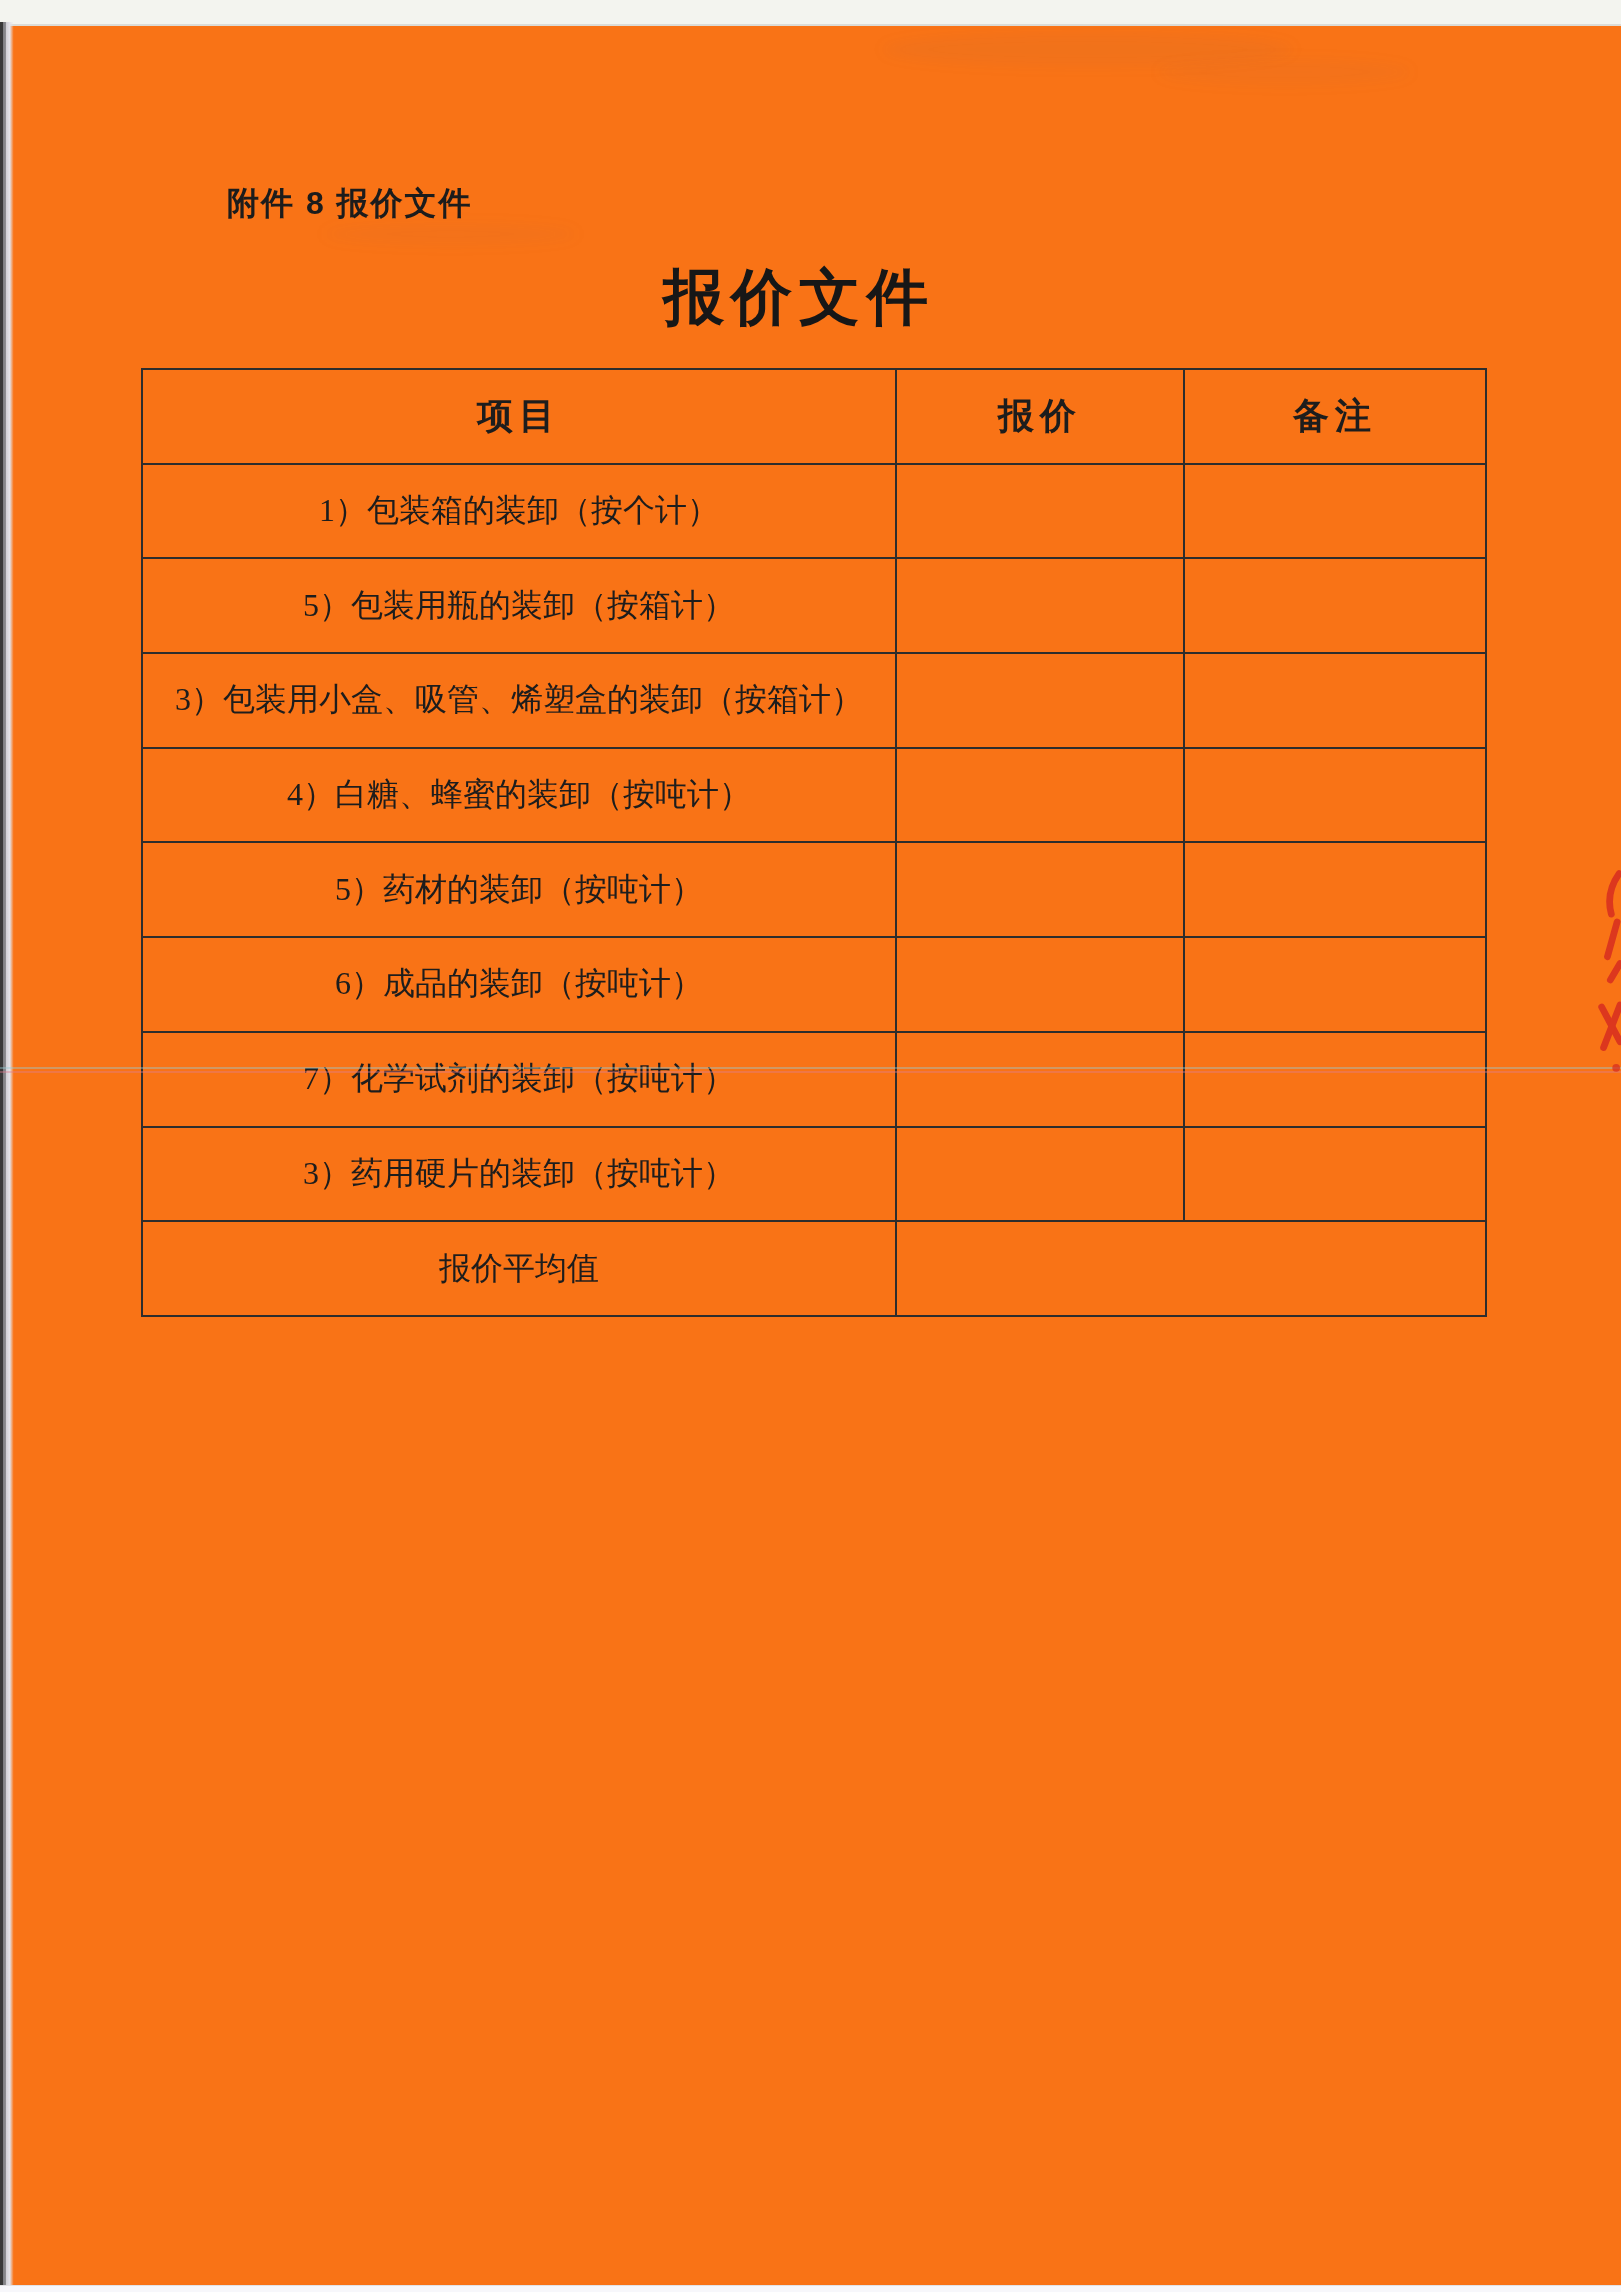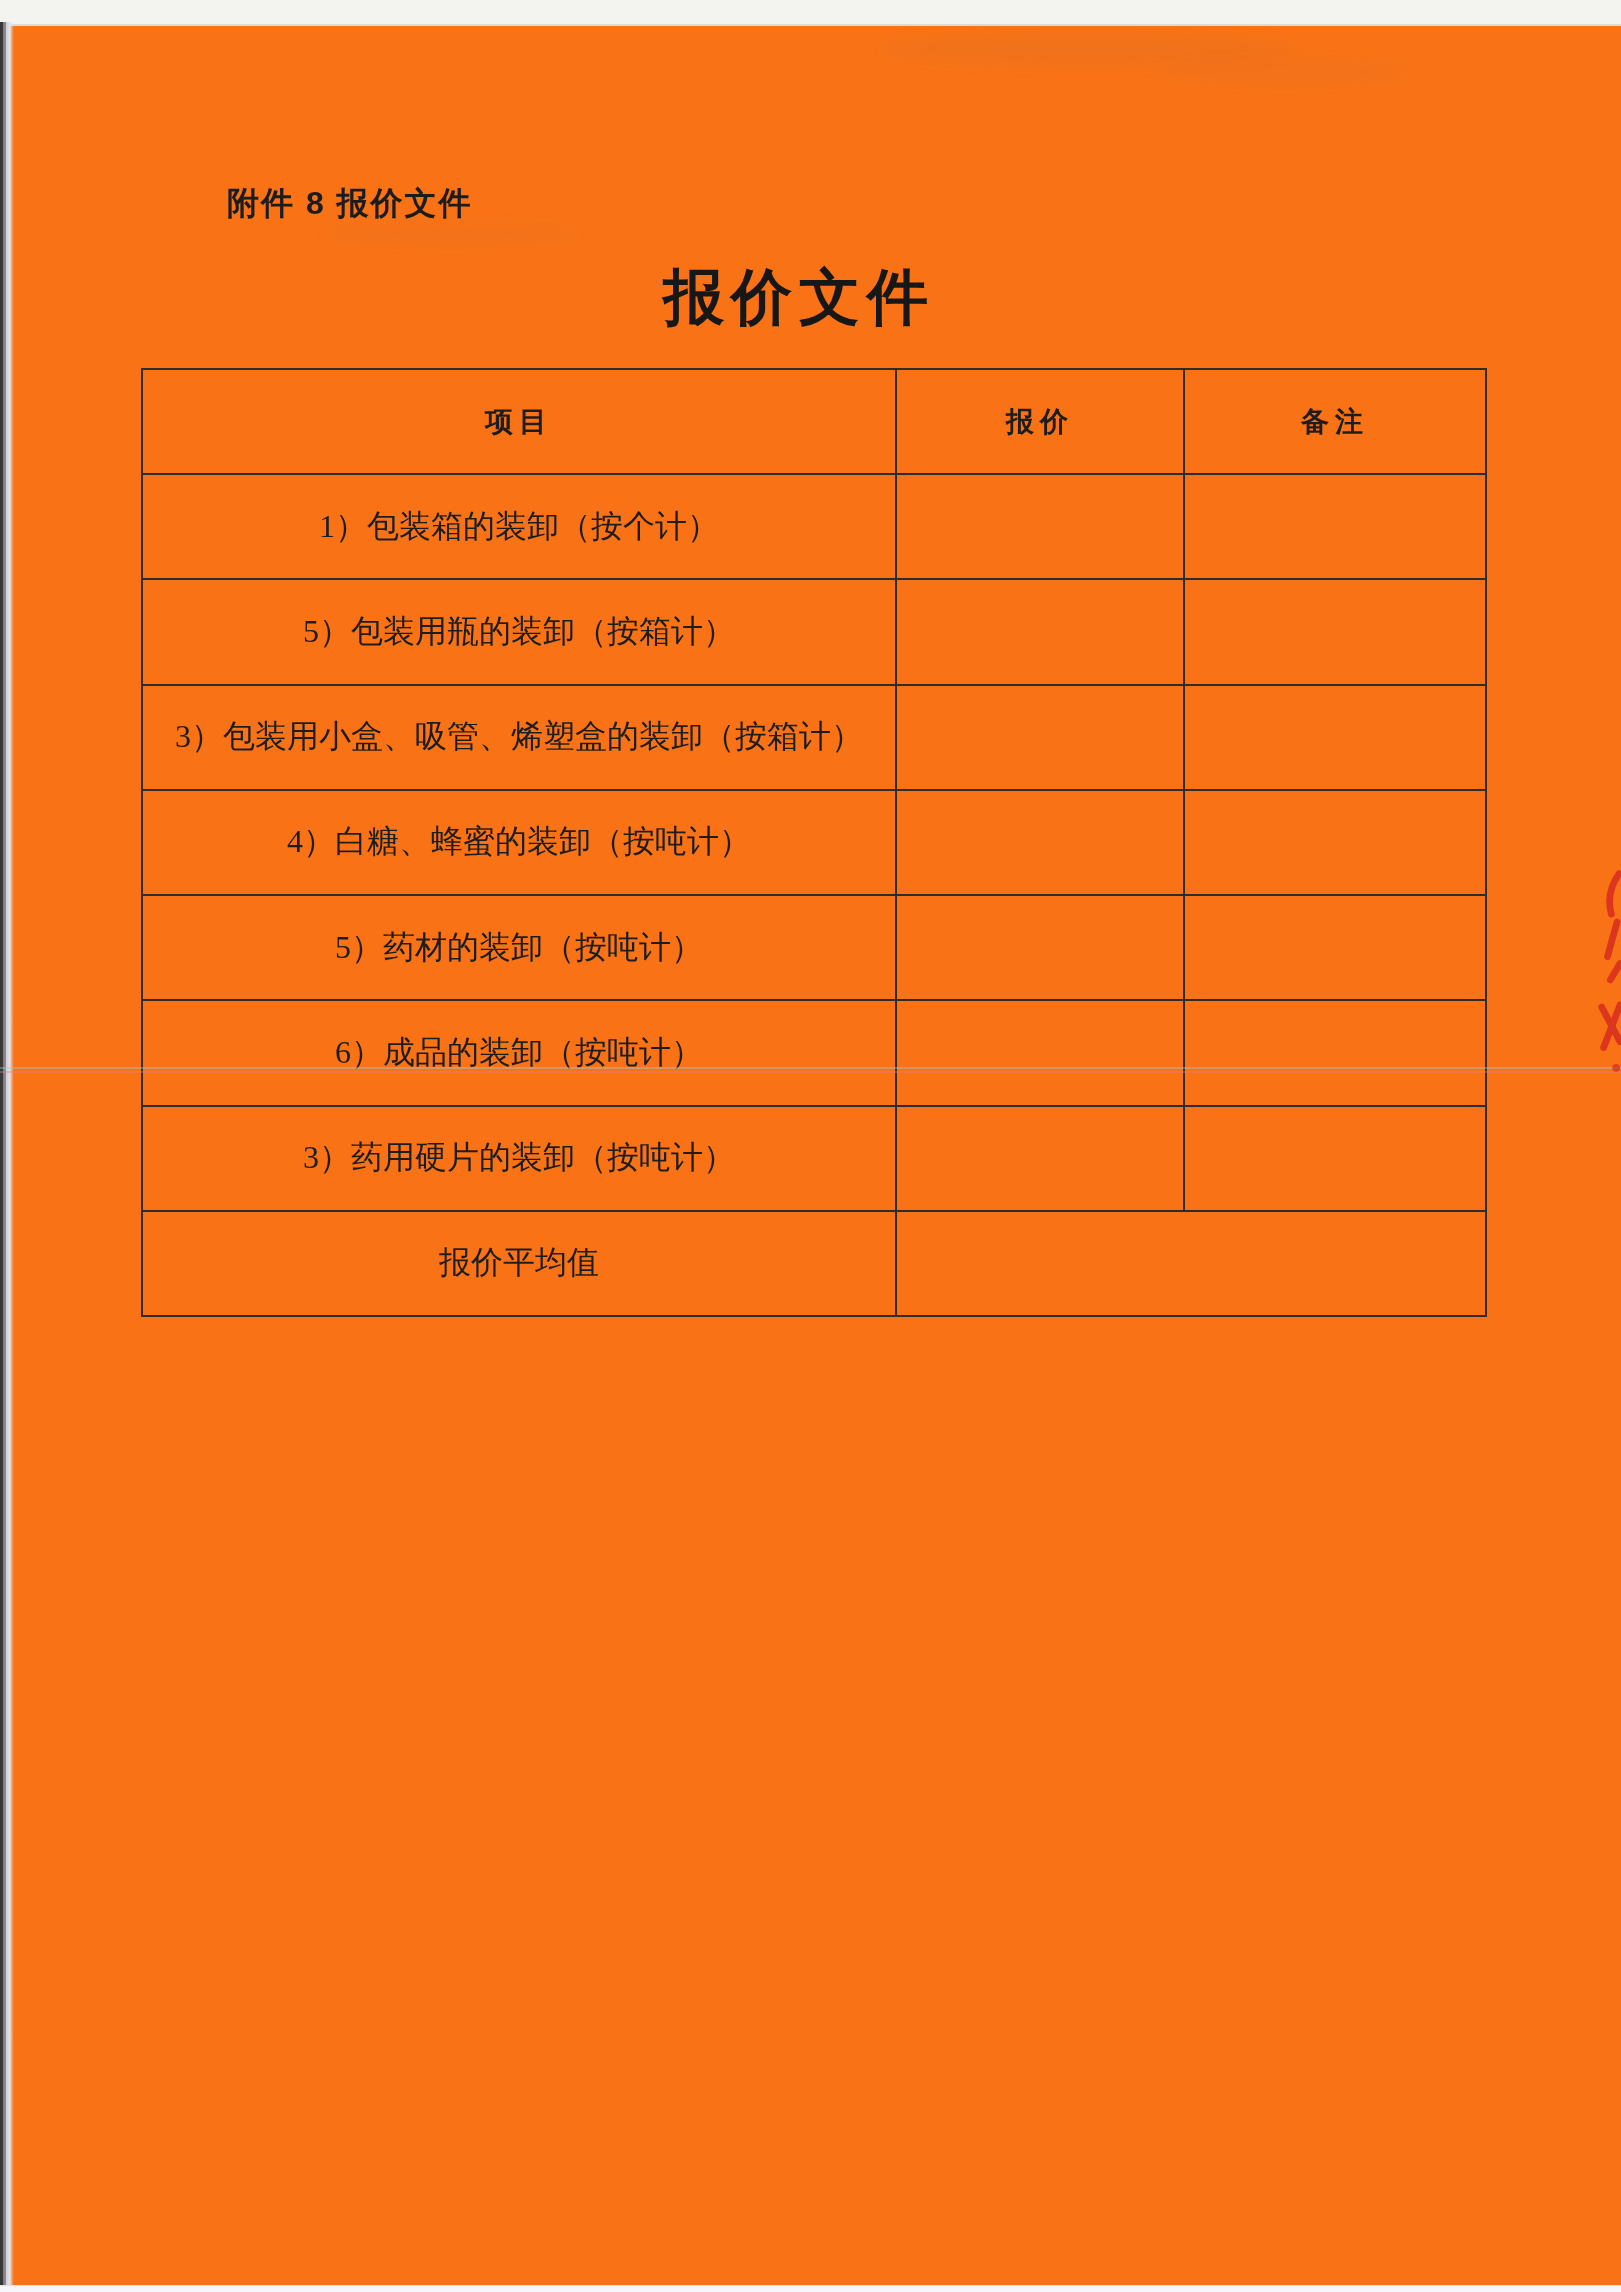--- a/index.html
+++ b/index.html
@@ -78,21 +78,21 @@
     padding: 0 9.8px;
     text-align: center; vertical-align: middle;
     color: #1d1d1d;
     overflow: hidden; white-space: nowrap;
   }
   table.quote-table { border: 2.9px solid #262626; }
   tr.head-row { height: 86px; }
   tr.item-row, tr.avg-row { height: 86px; }
   tr.head-row th {
     font-family: "Liberation Sans", "DejaVu Sans", sans-serif;
-    font-weight: 700; font-size: 28px;
+    font-weight: 700; font-size: 36px;
     letter-spacing: 5.9px;
   }
   td.item-cell {
     font-size: 32px;
     letter-spacing: 0px;
   }
   td.price-cell, td.remark-cell, td.avg-value-cell { font-size: 29px; }
 </style>
 </head>
 <body>
@@ -147,20 +147,25 @@
         <td class="item-cell">5）药材的装卸（按吨计）</td>
         <td class="price-cell"></td>
         <td class="remark-cell"></td>
       </tr>
       <tr class="item-row">
         <td class="item-cell">6）成品的装卸（按吨计）</td>
         <td class="price-cell"></td>
         <td class="remark-cell"></td>
       </tr>
       <tr class="item-row">
+        <td class="item-cell">7）化学试剂的装卸（按吨计）</td>
+        <td class="price-cell"></td>
+        <td class="remark-cell"></td>
+      </tr>
+      <tr class="item-row">
         <td class="item-cell">3）药用硬片的装卸（按吨计）</td>
         <td class="price-cell"></td>
         <td class="remark-cell"></td>
       </tr>
       <tr class="avg-row">
         <td class="item-cell">报价平均值</td>
         <td class="avg-value-cell" colspan="2"></td>
       </tr>
     </tbody>
   </table>

